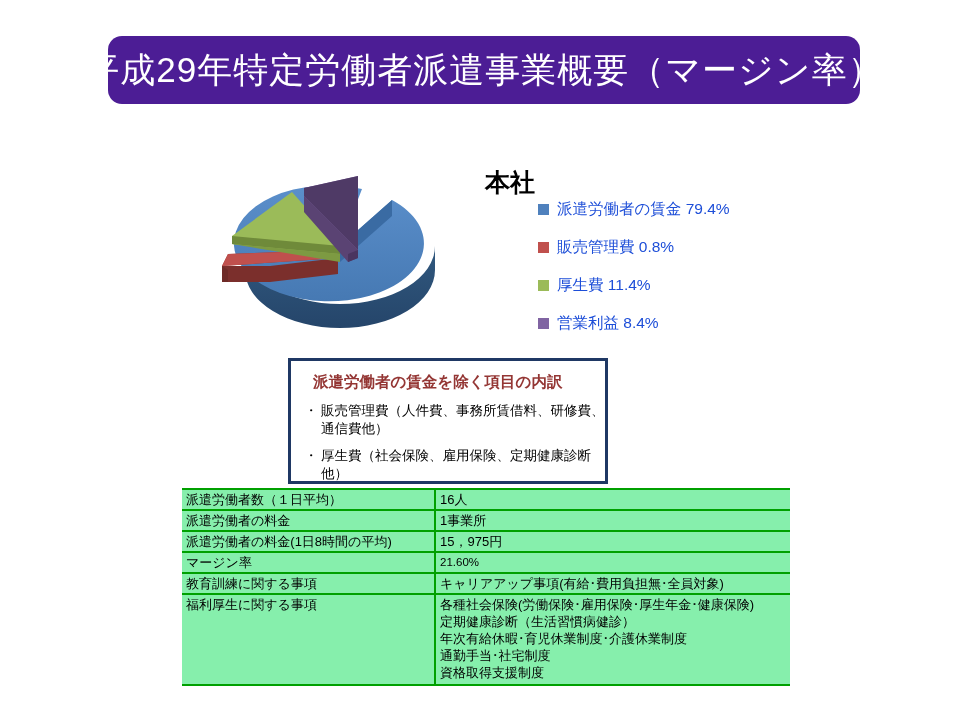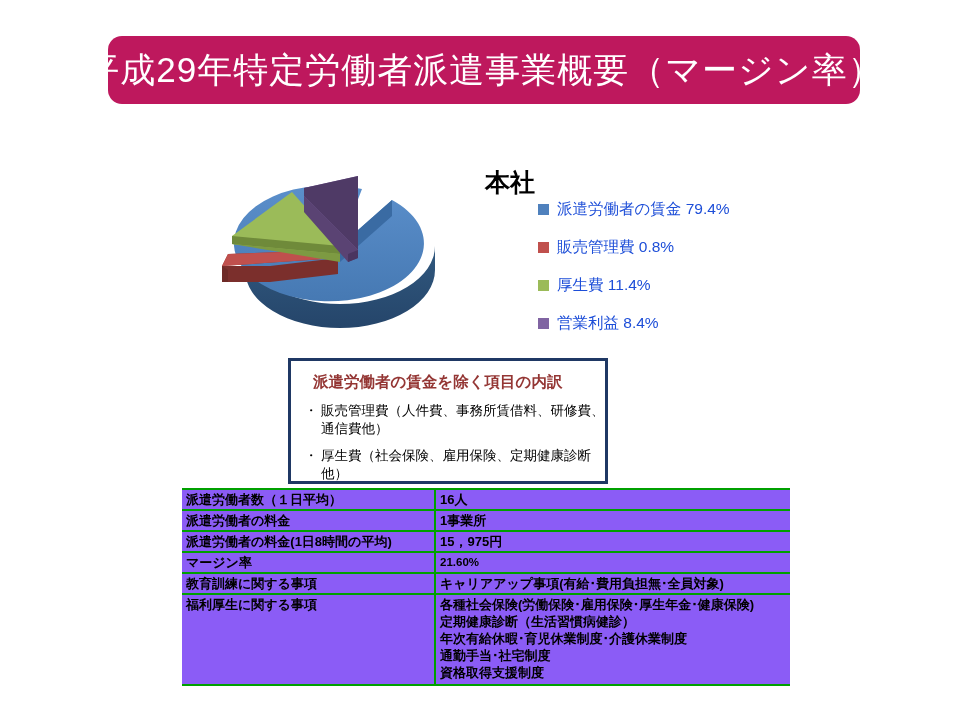--- a/index.html
+++ b/index.html
@@ -16,21 +16,21 @@
     color: #000000;
   }
 
   
   #title-banner {
     position: absolute;
     left: 108px;
     top: 36px;
     width: 752px;
     height: 68px;
-    background: #be185d;
+    background: #4c1d95;
     border-radius: 14px;
     display: flex;
     align-items: center;
     justify-content: center;
   }
   #title-banner .title-text {
     color: #ffffff;
     font-size: 35px;
     font-weight: 500;
     letter-spacing: 1px;
@@ -126,25 +126,25 @@
     top: 488px;
     width: 598px;
     border-collapse: collapse;
     table-layout: fixed;
   }
   #data-table td {
     border-top: 2px solid #00a000;
     border-bottom: 2px solid #00a000;
     padding: 1px 0 1px 4px;
     font-size: 13px;
-    font-weight: bold;
+    font-weight: normal;
     color: #000;
     vertical-align: top;
     line-height: 17px;
-    background: #8b5cf6;
+    background: #86efac;
   }
   #data-table td.col-label {
     width: 248px;
     border-right: 2px solid #00a000;
   }
   #data-table td.col-value {
     width: 350px;
   }
   #data-table td.small-value {
     font-size: 11.5px;

